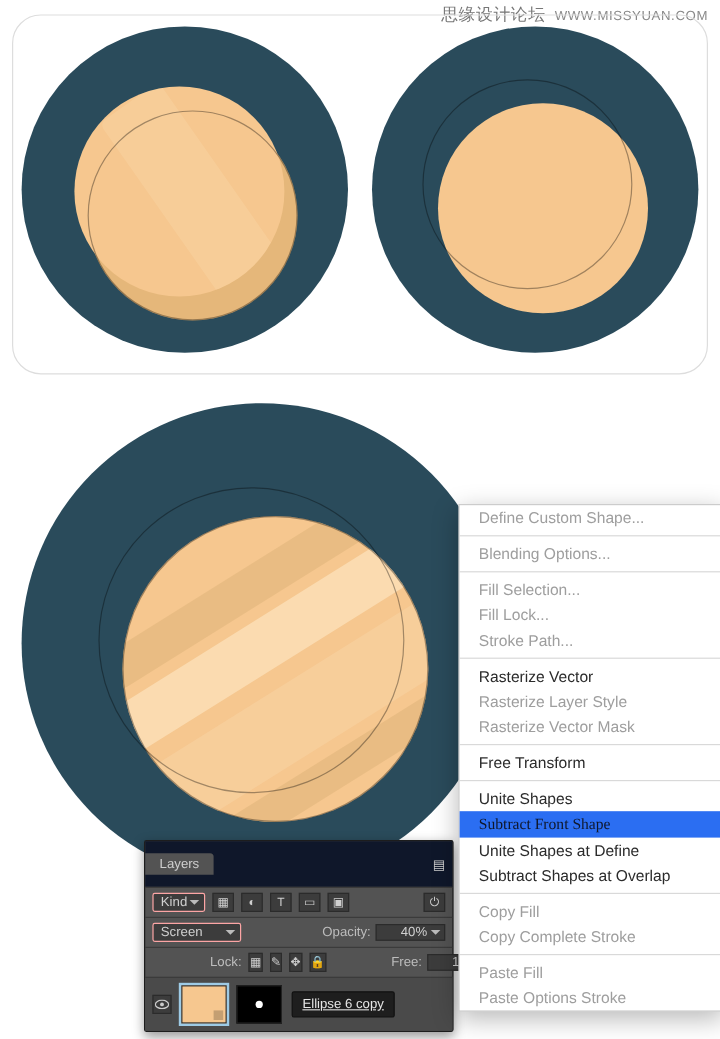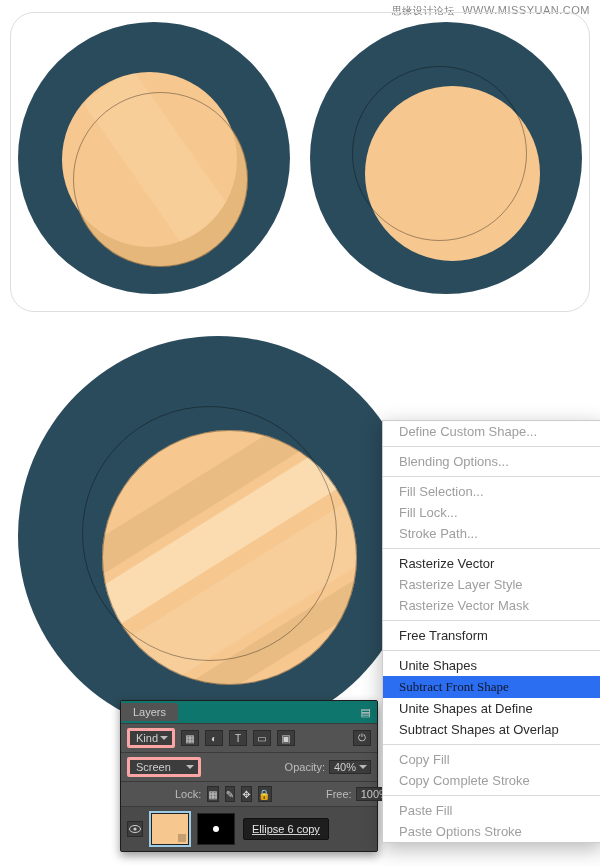--- a/index.html
+++ b/index.html
@@ -1,42 +1,42 @@
 <!DOCTYPE html>
 <html><head>
   <meta charset="utf-8">
   <style>
     * { margin: 0; padding: 0; box-sizing: border-box; }
     body { width: 600px; height: 866px; background: #fff; font-family: "Lucida Grande", Arial, sans-serif; position: relative; overflow: hidden; }
 
     .watermark { position: absolute; top: 4px; right: 10px; font-size: 11px; color: #888; letter-spacing: .5px; }
-    .watermark .cn { font-family: "Heiti SC","Microsoft YaHei",sans-serif; font-size: 10px; color: #777; margin-right: 4px; }
+    .watermark .cn { font-family: "Heiti SC","Microsoft YaHei",sans-serif; font-size: 14px; color: #777; margin-right: 4px; }
 
     
     .top-frame { position: absolute; left: 10px; right: 10px; top: 12px; height: 300px; border: 1px solid #ddd; border-radius: 24px; }
 
     
     .coin-wrap { position: absolute; }
     .disc-bg { position: absolute; inset: 0; border-radius: 50%; background: #2a4b5b; }
     .coin-side { position: absolute; border-radius: 50%; background: #e5b77a; }
     .coin-top { position: absolute; border-radius: 50%; background: #f6c78f; }
     .stripe { position: absolute; background: rgba(255,240,210,.5); transform: rotate(-35deg); border-radius: 6px; }
     .outline { position: absolute; border: 1px solid rgba(0,0,0,.35); border-radius: 50%; }
 
     
     .layers-panel { position: absolute; left: 120px; top: 700px; width: 258px; background: #535353; color: #cfcfcf; font-size: 11px; border: 1px solid #1d1d1d; border-radius: 2px; box-shadow: 0 4px 10px rgba(0,0,0,.4); }
-    .lp-tab { background: #0f766e; display: flex; align-items: center; height: 22px; }
+    .lp-tab { background: #0f172a; display: flex; align-items: center; height: 38px; }
     .lp-tab .tab { background: #535353; padding: 3px 12px; border-top-right-radius: 3px; }
     .lp-tab .flyout { margin-left: auto; padding: 0 6px; }
     .lp-row { display: flex; align-items: center; gap: 6px; padding: 4px 6px; border-top: 1px solid #3b3b3b; }
     .lp-icon { width: 18px; height: 16px; border: 1px solid #2b2b2b; background: #3c3c3c; display: inline-flex; align-items: center; justify-content: center; font-size: 10px; }
-    .lp-select { background: #3c3c3c; border: 3px solid #fca5a5; padding: 1px 14px 1px 6px; position: relative; border-radius: 2px; }
+    .lp-select { background: #3c3c3c; border: 1px solid #fca5a5; padding: 1px 14px 1px 6px; position: relative; border-radius: 2px; }
     .lp-select::after { content: ""; position: absolute; right: 4px; top: 50%; margin-top: -2px; border: 4px solid transparent; border-top-color: #bbb; }
     .lp-field { display: inline-flex; align-items: center; gap: 4px; }
-    .lp-val { background: #3c3c3c; border: 1px solid #2b2b2b; padding: 0 14px 0 4px; position: relative; }
+    .lp-val { background: #3c3c3c; border: 1px solid #2b2b2b; padding: 0 14px 0 20px; position: relative; }
     .lp-val::after { content: ""; position: absolute; right: 3px; top: 50%; margin-top: -2px; border: 4px solid transparent; border-top-color: #bbb; }
     .lp-label { color: #bdbdbd; padding-left: 48px; }
     .lp-layer-row { display: flex; align-items: center; padding: 6px; gap: 8px; background: #4a4a4a; border-top: 1px solid #3b3b3b; text-decoration: underline; }
     .eye { width: 16px; height: 16px; border: 1px solid #2b2b2b; background: #3c3c3c; display: flex; align-items: center; justify-content: center; }
     .thumb { width: 38px; height: 32px; border: 1px solid #222; background: #f6c78f; position: relative; }
     .thumb.sel { outline: 2px solid #9ecbe6; }
     .thumb .corner { position: absolute; right: 2px; bottom: 2px; width: 8px; height: 8px; background: rgba(0,0,0,.2); }
     .mask-thumb { width: 38px; height: 32px; border: 1px solid #222; background: #000; position: relative; }
     .mask-thumb .dot { position: absolute; left: 50%; top: 50%; width: 6px; height: 6px; background: #fff; border-radius: 50%; transform: translate(-50%,-50%); }
     .layer-name { background: #1e1e1e; color: #e6e6e6; padding: 4px 8px; border-radius: 2px; border: 1px solid #111; }

